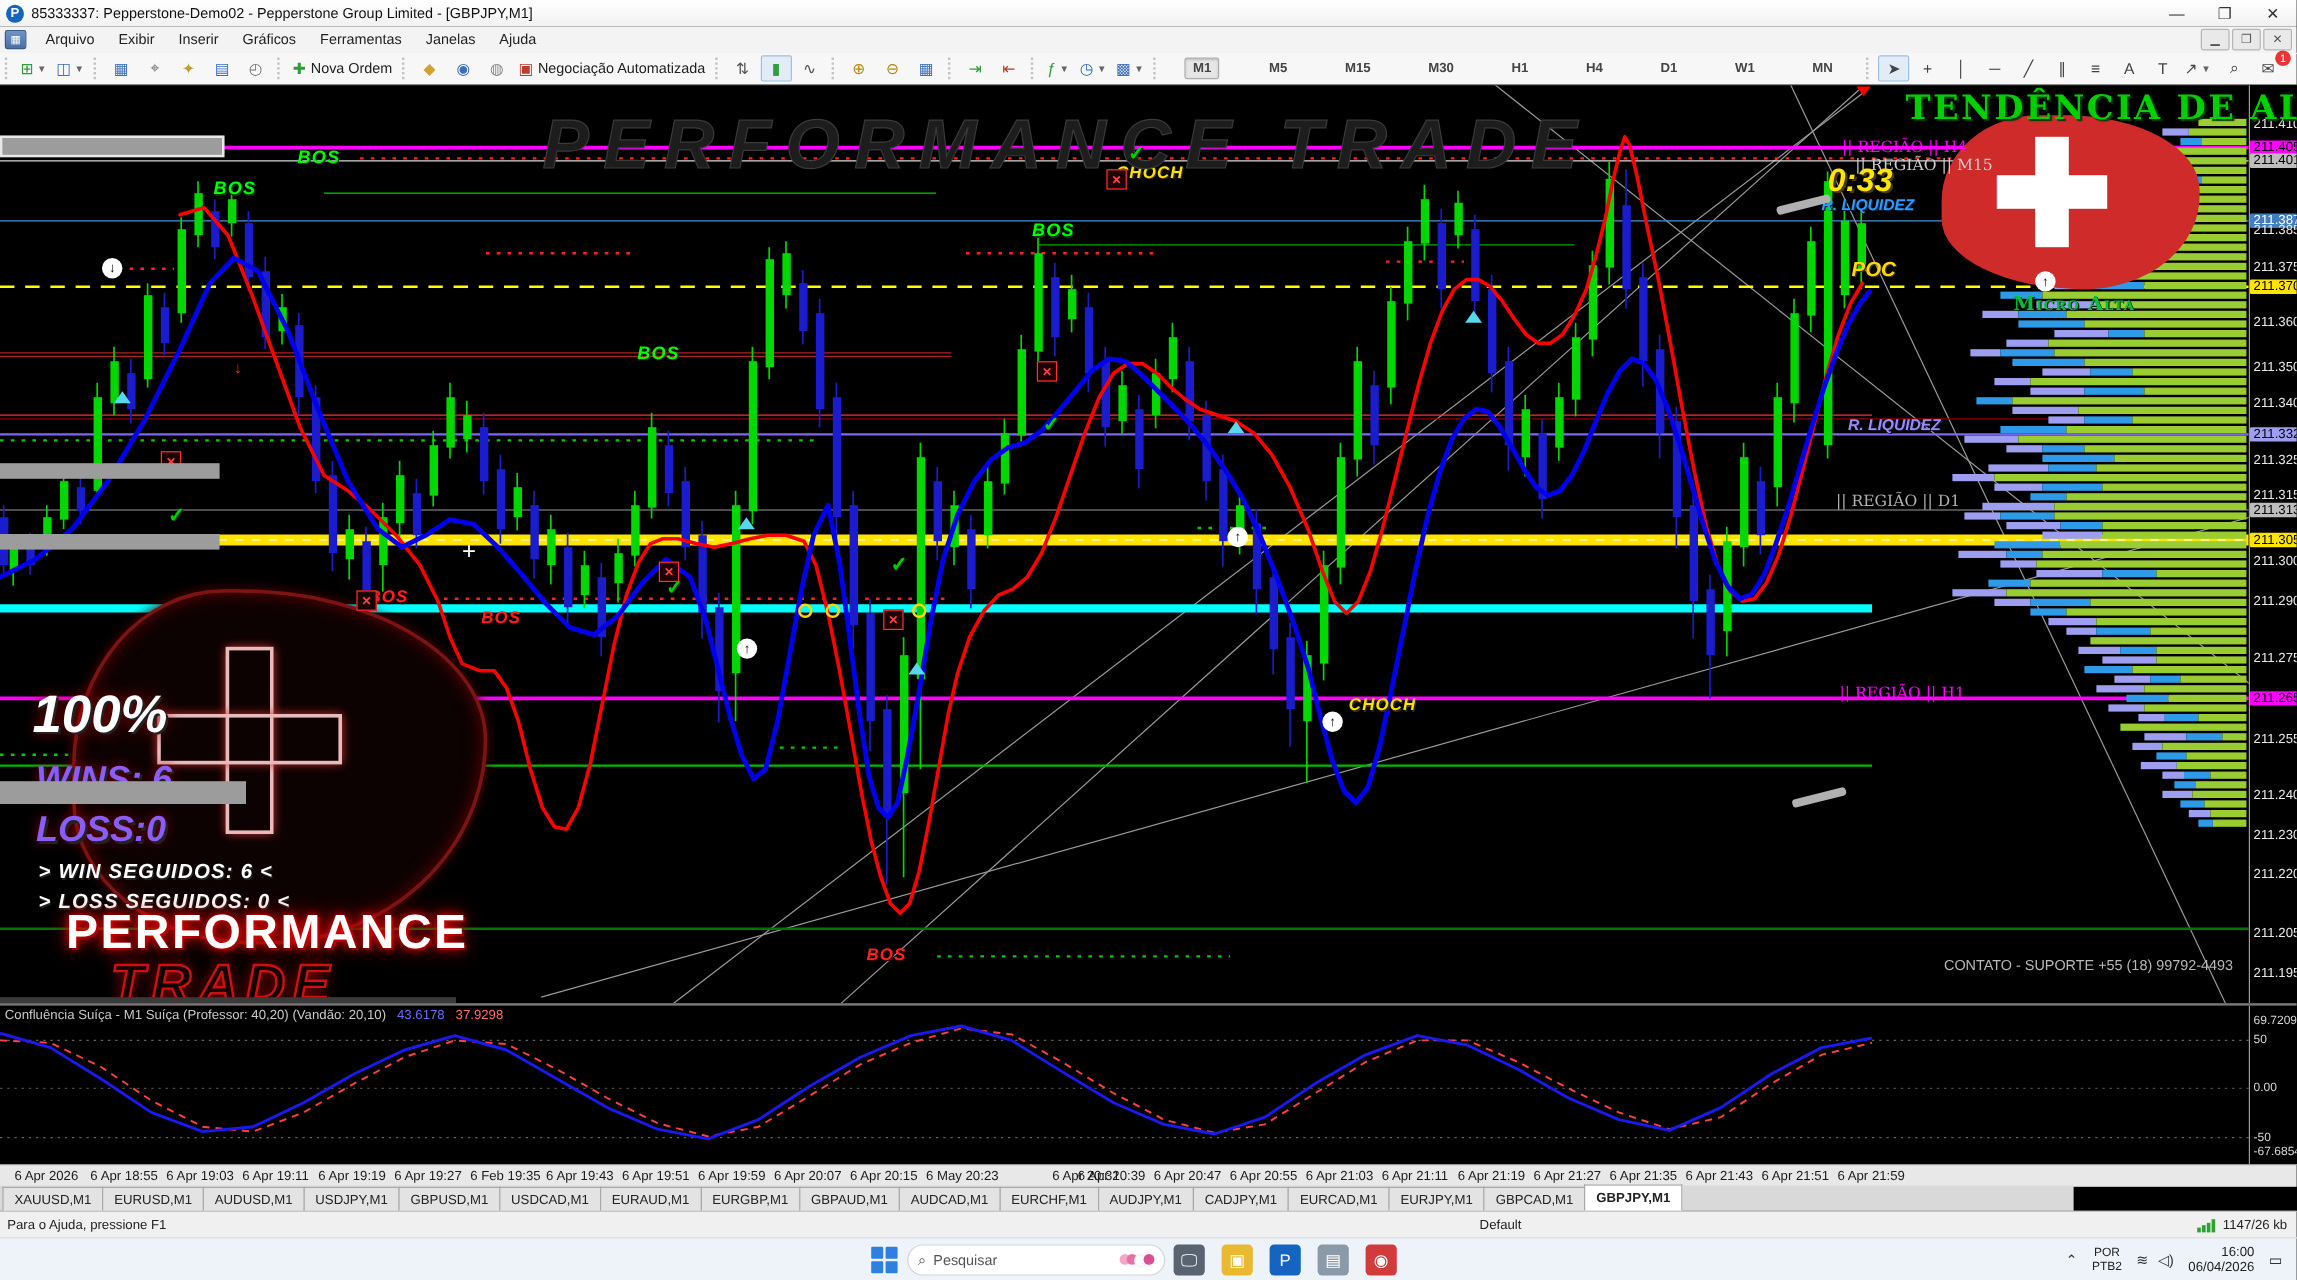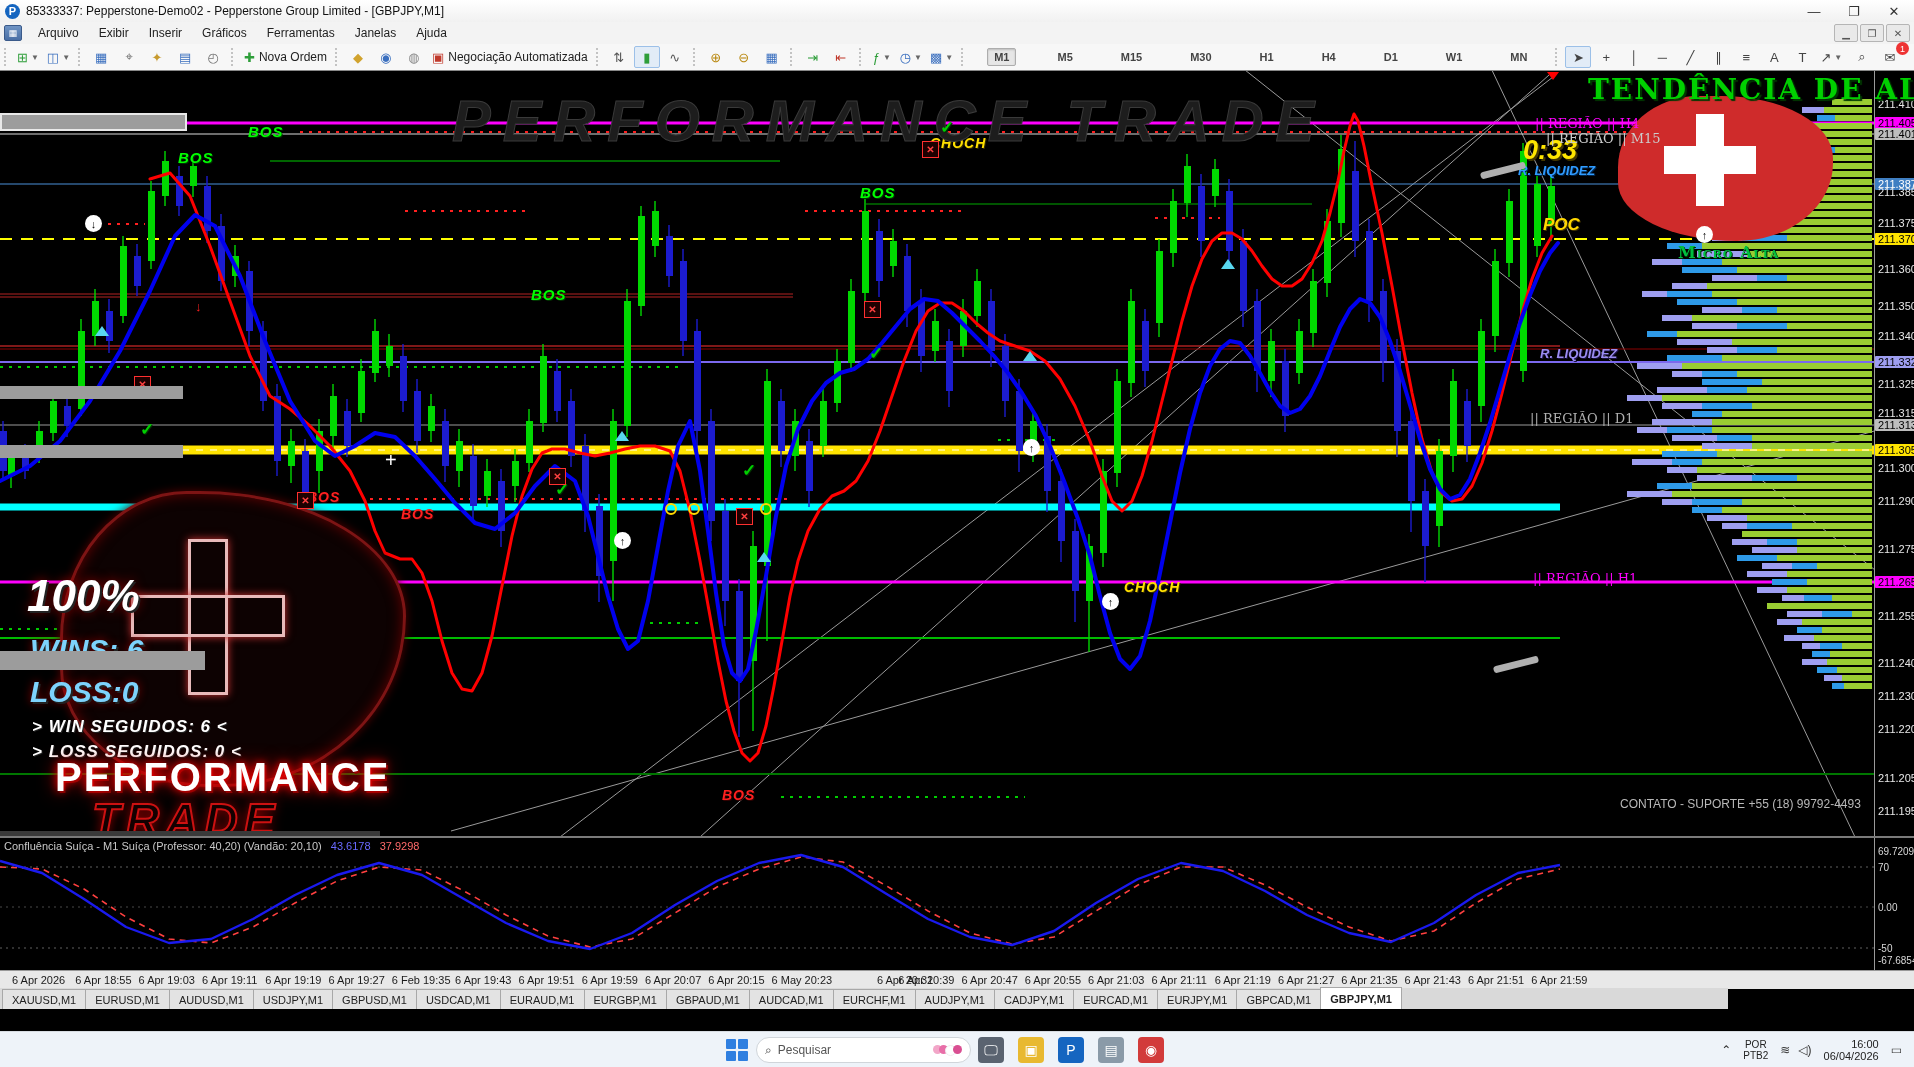--- a/index.html
+++ b/index.html
@@ -47,21 +47,21 @@
   .poc{color:#ffd700;font:bold italic 17px "Liberation Sans",sans-serif;text-shadow:1px 1px 0 #403300;}
   .timer{color:#ffe600;font:bold italic 27px "Liberation Sans",sans-serif;text-shadow:2px 2px 0 #453800;}
   .reg-m{color:#ff00ff;font:13px "DejaVu Serif",serif;}
   .reg-w{color:#cccccc;font:13px "DejaVu Serif",serif;}
   .reg-gr{color:#b0b0b0;font:13px "DejaVu Serif",serif;}
   .tend{color:#00d000;font:bold 28px "DejaVu Serif",serif;text-shadow:2px 2px 1px #003800;letter-spacing:2px;}
   .micro{color:#00c040;font:bold 16px "DejaVu Serif",serif;font-variant:small-caps;text-shadow:1px 1px 0 #002800;letter-spacing:1px;}
   .contact{color:#b8b8b8;font:12px "Liberation Sans",sans-serif;}
   .watermark{color:#1d1d1d;font:bold italic 58px "Liberation Sans",sans-serif;-webkit-text-stroke:1px #3a3a3a;letter-spacing:12px;}
   .st1{color:#fff;font:bold italic 44px "Liberation Sans",sans-serif;text-shadow:2px 2px 0 #222,0 0 12px #900;}
-  .st2{color:#7dd3fc;font:bold italic 30px "Liberation Sans",sans-serif;text-shadow:2px 2px 0 #222,0 0 10px #900;}
+  .st2{color:#8b5cf6;font:bold italic 30px "Liberation Sans",sans-serif;text-shadow:2px 2px 0 #222,0 0 10px #900;}
   .st3{color:#fff;font:bold italic 17px "Liberation Sans",sans-serif;text-shadow:1px 1px 0 #222;letter-spacing:1px;}
   .brand1{color:#fff;font:bold 40px "Liberation Sans",sans-serif;letter-spacing:2px;text-shadow:0 0 8px #f00,0 0 18px #c00,2px 2px 0 #600;}
   .brand2{color:#140000;font:bold italic 46px "Liberation Sans",sans-serif;-webkit-text-stroke:2px #cc1111;text-shadow:0 0 12px #a00;letter-spacing:6px;}
   .graybar{position:absolute;background:#9c9c9c;}
   .graybar.bordered{border:2px solid #e8e8e8;}
   .graybar.dark{background:#3a3a3a;}
   .mk{position:absolute;}
   .mk-circ{width:17px;height:17px;border-radius:50%;background:#fff;color:#000;font-size:11px;font-weight:bold;display:flex;align-items:center;justify-content:center;}
   .mk-tri{width:0;height:0;border-left:7px solid transparent;border-right:7px solid transparent;border-bottom:10px solid #59d7ef;}
   .mk-check{color:#00d000;font-size:17px;font-weight:bold;text-shadow:1px 1px 0 #003300;}
@@ -798,21 +798,21 @@
         <polyline points="0,29 42,31 84,51 126,79 169,101 211,105 253,89 295,65 337,43 379,29 422,32 464,53 506,77 548,98 590,109 632,101 675,75 717,49 759,31 801,19 843,24 885,47 928,73 970,95 1012,106 1054,99 1096,73 1138,47 1181,29 1223,29 1265,47 1307,69 1349,89 1391,103 1434,93 1476,65 1518,41 1560,31" fill="none" stroke="#ff4040" stroke-width="1.6" stroke-dasharray="6,5"></polyline>
         <polyline points="0,23 42,35 84,61 126,89 169,105 211,101 253,81 295,57 337,37 379,25 422,37 464,61 506,85 548,103 590,111 632,95 675,67 717,43 759,25 801,17 843,29 885,55 928,81 970,99 1012,107 1054,93 1096,65 1138,41 1181,25 1223,33 1265,53 1307,77 1349,95 1391,104 1434,85 1476,57 1518,35 1560,27" fill="none" stroke="#1a1aee" stroke-width="2.4" stroke-linejoin="round"></polyline>
       </svg>
     <div class="ind-header">
       <span>Confluência Suíça - M1 Suíça (Professor: 40,20) (Vandão: 20,10)</span>
       <span class="ind-v1">43.6178</span>
       <span class="ind-v2">37.9298</span>
     </div>
     <div class="ind-axis" id="ind-axis">
         <div class="ilabel" style="top: 13px;">69.7209</div>
-        <div class="ilabel" style="top: 29px;">70</div>
+        <div class="ilabel" style="top: 29px;">50</div>
         <div class="ilabel" style="top: 69px;">0.00</div>
         <div class="ilabel" style="top: 110px;">-50</div>
         <div class="ilabel" style="top: 122px;">-67.6854</div>
       </div>
   </div>
 
   <div id="timeaxis">
       <div class="tlabel" style="left: 12px;">6 Apr 2026</div>
       <div class="tlabel" style="left: 75.3px;">6 Apr 18:55</div>
       <div class="tlabel" style="left: 138.6px;">6 Apr 19:03</div>
@@ -853,20 +853,33 @@
       <div class="tab">AUDCAD,M1</div>
       <div class="tab">EURCHF,M1</div>
       <div class="tab">AUDJPY,M1</div>
       <div class="tab">CADJPY,M1</div>
       <div class="tab">EURCAD,M1</div>
       <div class="tab">EURJPY,M1</div>
       <div class="tab">GBPCAD,M1</div>
       <div class="tab active">GBPJPY,M1</div>
     </div>
 
+  <div id="statusbar">
+    <span style="margin-left:6px">Para o Ajuda, pressione F1</span>
+    <span style="position:absolute;left:1233px">Default</span>
+    <span style="margin-left:auto;display:flex;align-items:center;margin-right:8px">
+      <span class="traffic">
+          <i style="height:4px"></i>
+          <i style="height:6px"></i>
+          <i style="height:8px"></i>
+          <i style="height:11px"></i>
+        </span>
+      <span>1147/26 kb</span>
+    </span>
+  </div>
 
   <div id="taskbar">
     <div class="tb-icons">
       <div class="winlogo">
           <i></i>
           <i></i>
           <i></i>
           <i></i>
         </div>
       <div class="search-pill">

